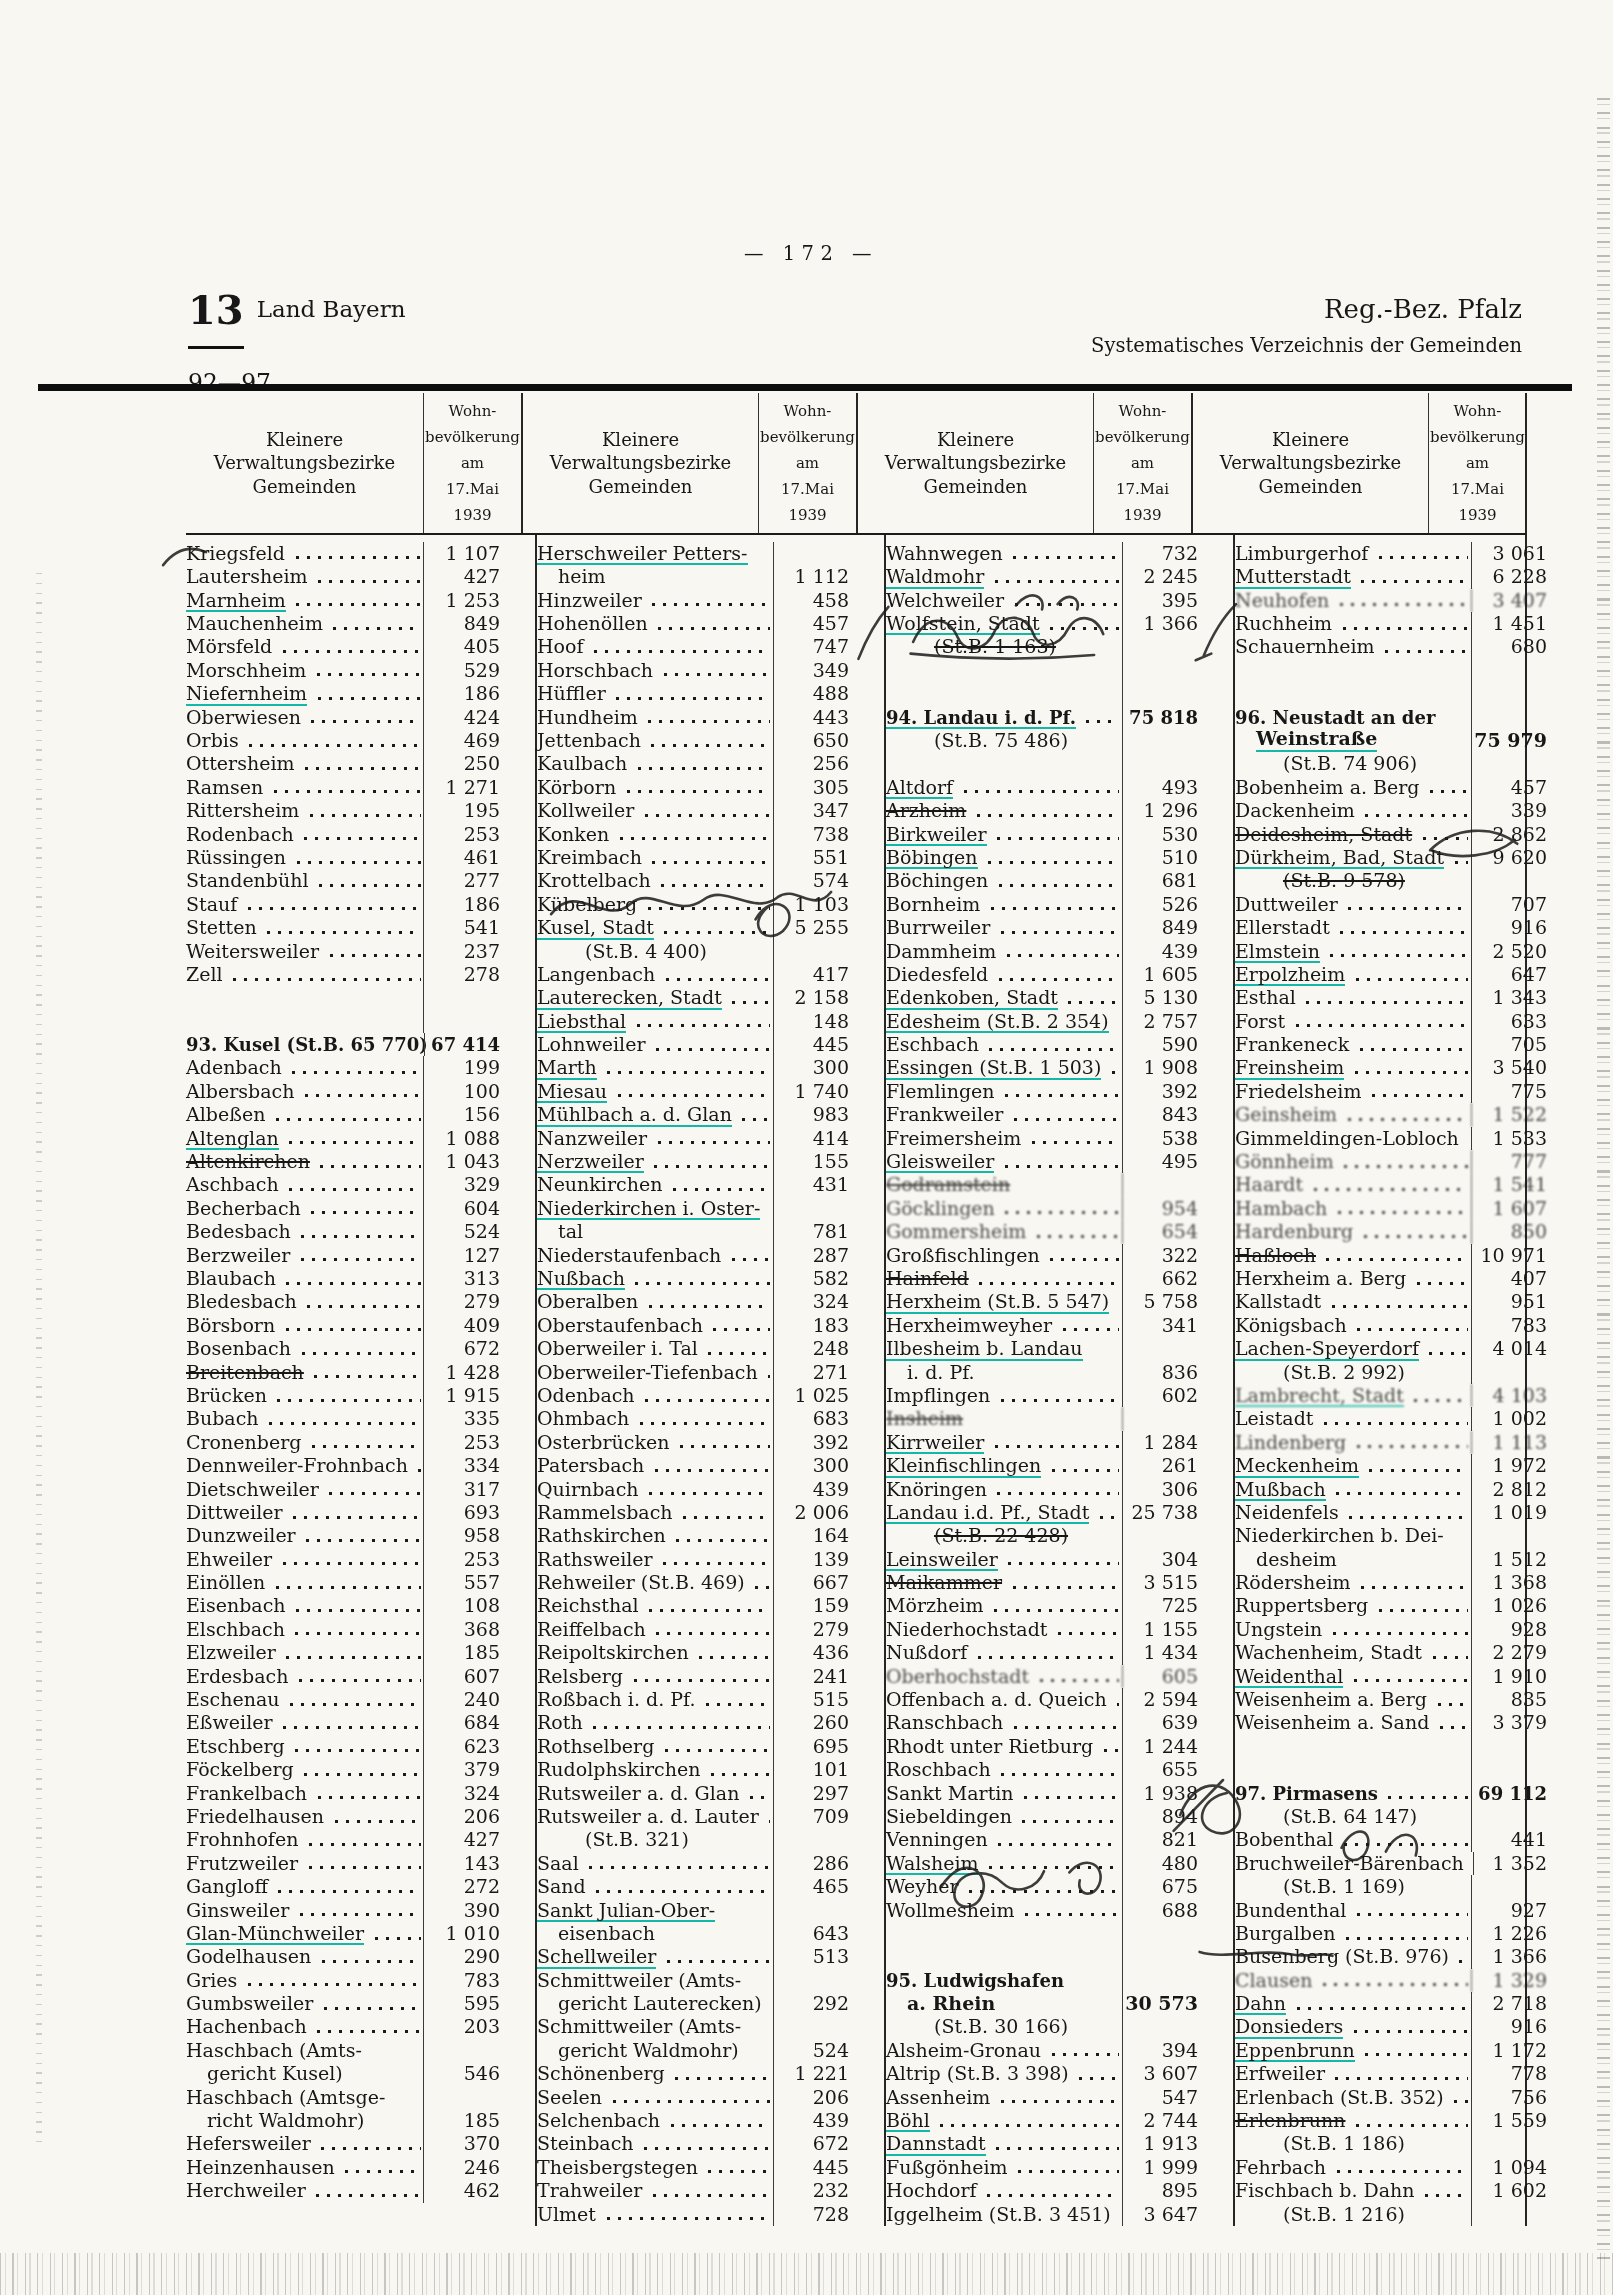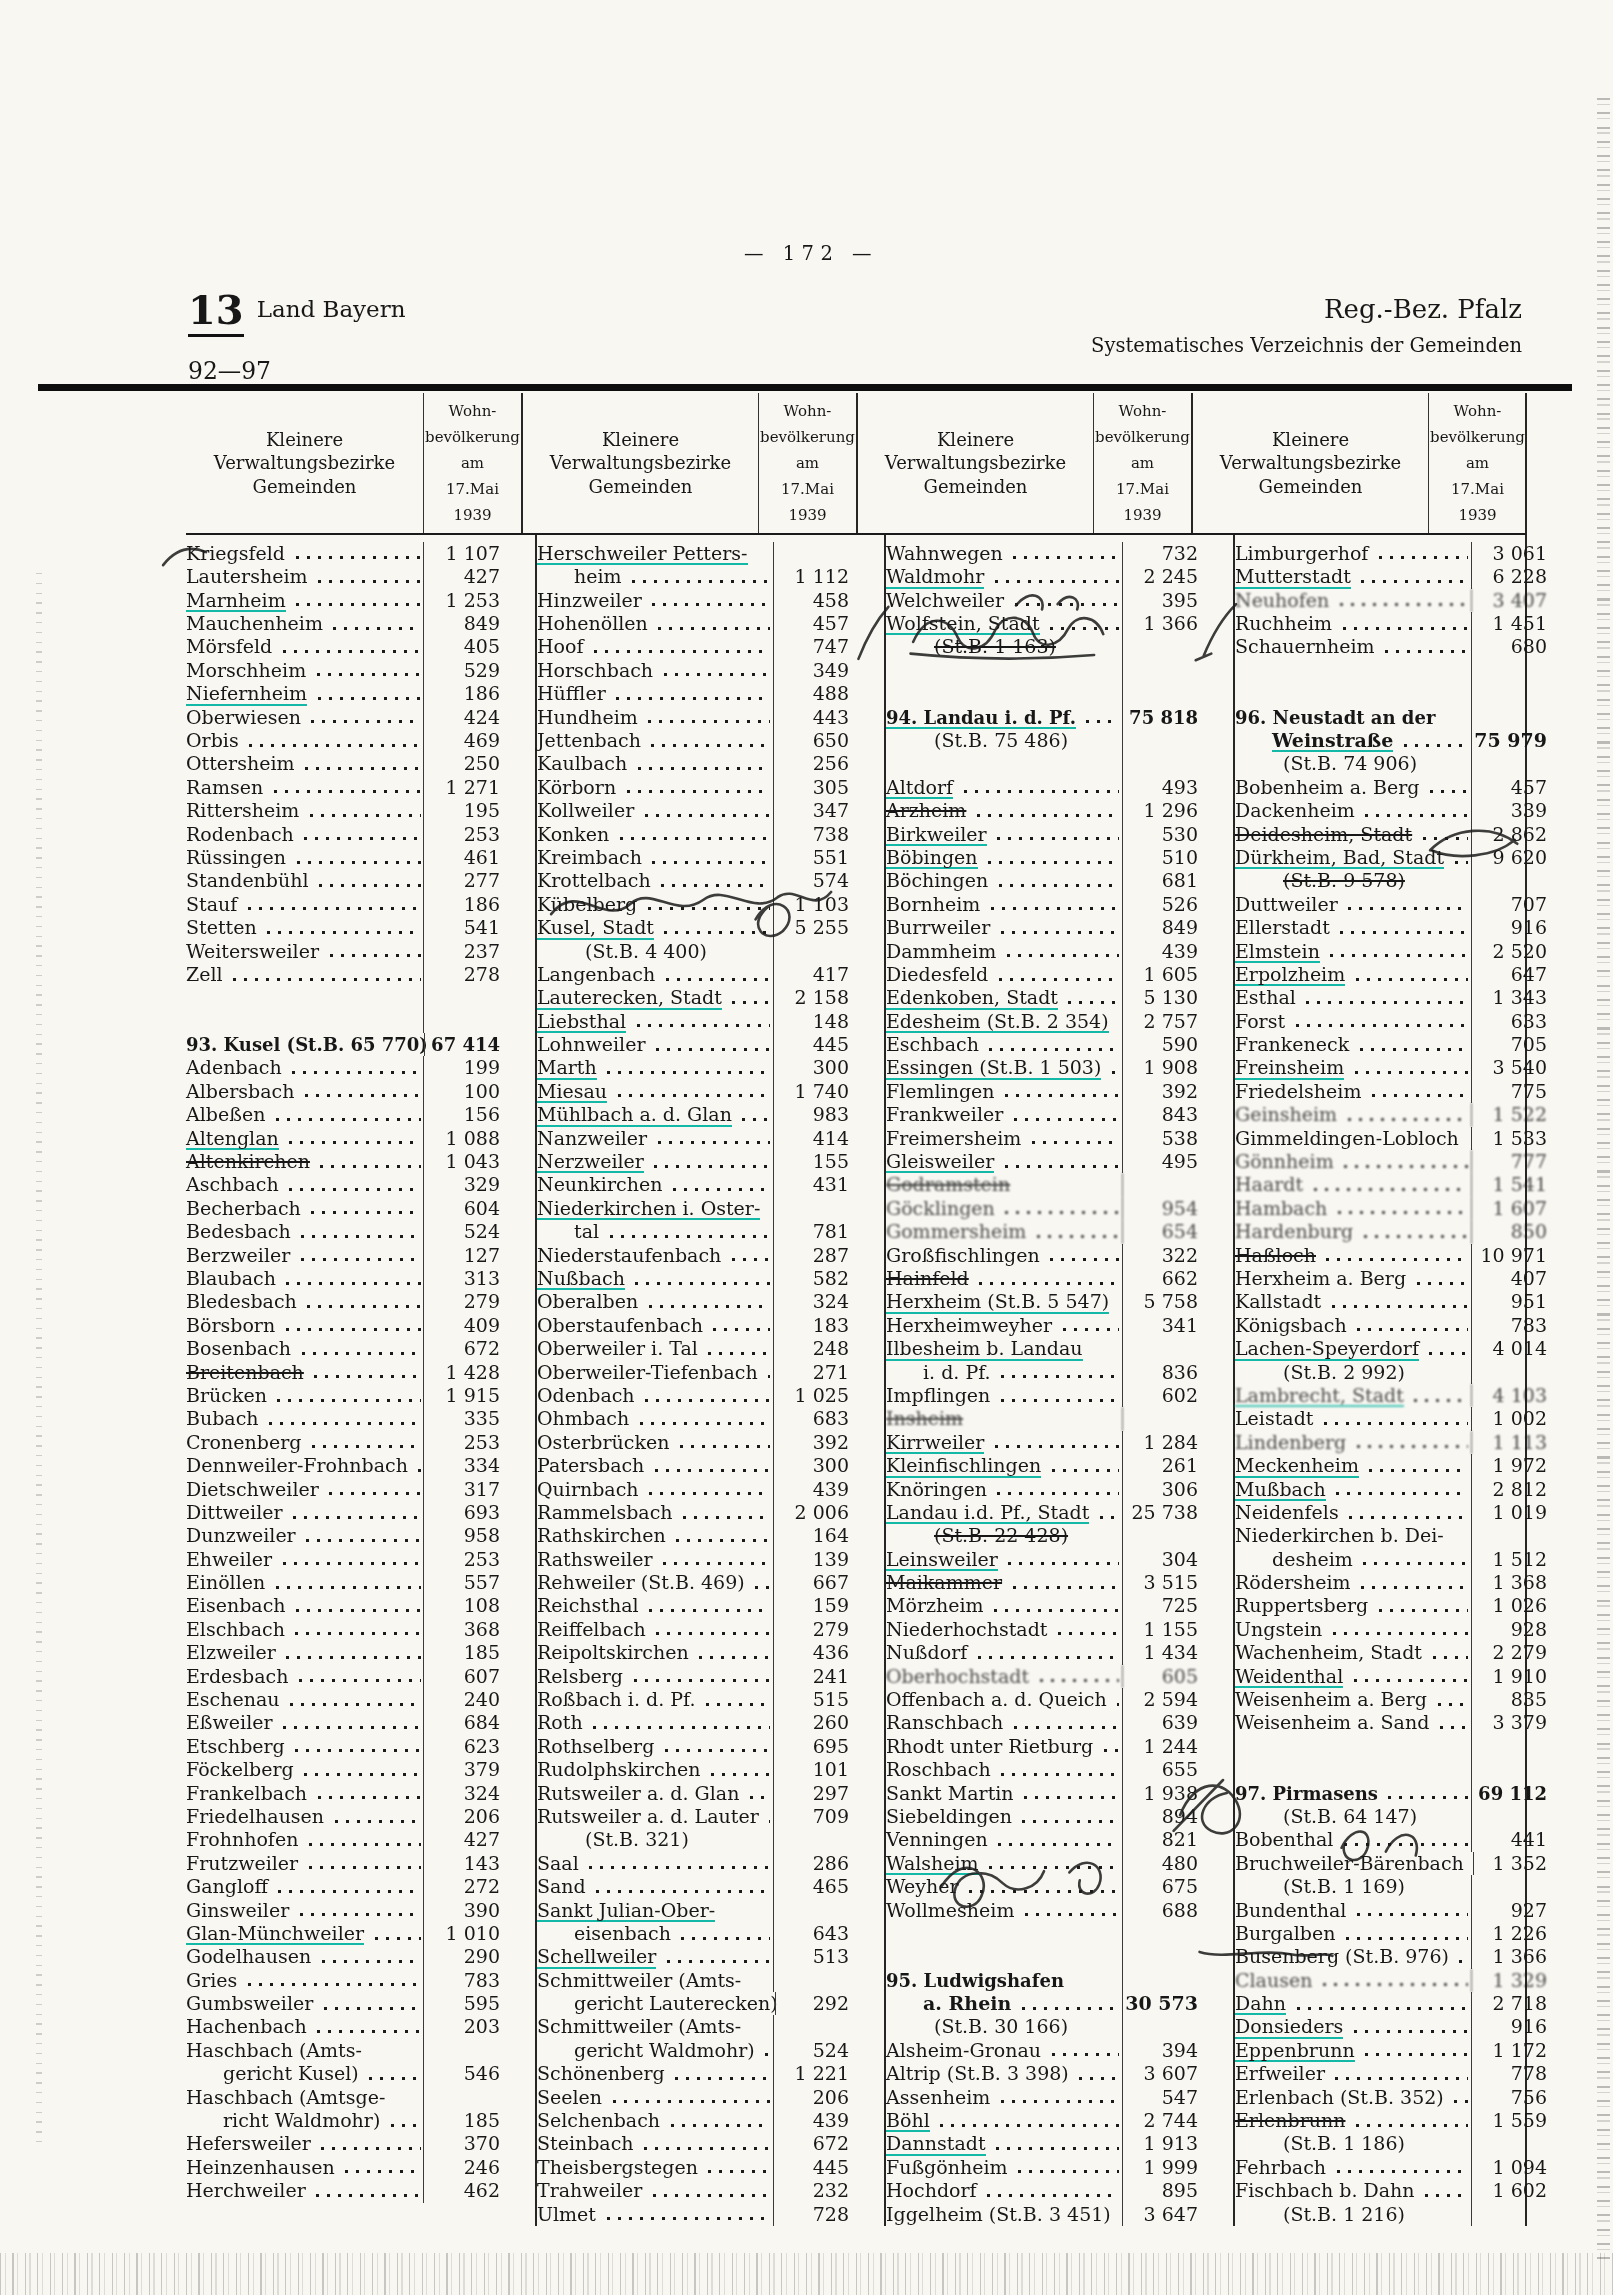--- a/index.html
+++ b/index.html
@@ -1,21 +1,21 @@
 <!DOCTYPE html>
 <html style="font-size:10.4px"><head>
 <meta charset="utf-8">
 <style>
   html,body{margin:0;padding:0;background:#6e6e6e;}
   .page{position:relative;width:1614px;height:2295px;background:#f8f7f2;
         font-family:"DejaVu Serif","Liberation Serif",serif;color:#171717;overflow:hidden;}
   .pagenum{position:absolute;top:242px;left:4px;width:100%;text-align:center;
            font-size:19.5px;letter-spacing:6.5px;}
   .hdr-left{position:absolute;top:290px;left:188px;}
-  .big13{font-size:40px;font-weight:bold;border-bottom:3.3px solid #111;padding-bottom:5px;display:inline-block;line-height:39px;}
+  .big13{font-size:40px;font-weight:bold;border-bottom:3.3px solid #111;padding-bottom:17px;display:inline-block;line-height:39px;}
   .ltitle{font-size:23px;margin-left:13px;vertical-align:top;line-height:39px;display:inline-block;}
   .range{font-size:23.4px;margin-top:19.5px;}
   .hdr-right{position:absolute;top:294px;right:92px;text-align:right;}
   .rtitle{font-size:26px;}
   .rsub{font-size:19.5px;margin-top:10.4px;}
   .rule-heavy{position:absolute;top:384px;left:38px;width:1534px;height:7.2px;background:#0e0e0e;}
   .tablewrap{position:absolute;top:393px;left:186px;width:1341px;}
   .thead{display:flex;border-bottom:2.6px solid #1b1b1b;border-right:2px solid #262626;}
   .thp{display:flex;width:335px;box-sizing:border-box;}
   .thp + .thp{border-left:2px solid #262626;}
@@ -30,21 +30,21 @@
   .row{display:flex;height:23.4px;line-height:23.4px;font-size:19px;}
   .rn{width:238px;box-sizing:border-box;display:flex;overflow:visible;}
   .txt{white-space:nowrap;display:inline-block;}
   .dots{flex:1;margin-left:6.5px;margin-right:2.6px;
         background-image:radial-gradient(circle,#1b1b1b 1.6px,rgba(0,0,0,0) 1.8px);
         background-size:11px 5.2px;background-repeat:repeat-x;background-position:left 0 bottom 4.6px;}
   .rv{width:98px;box-sizing:border-box;border-left:1.3px solid #3a3a3a;text-align:right;
       padding-right:21px;}
   .row.h{font-weight:bold;font-size:18px;}
   .row.fb{font-weight:bold;}
-  .row.c .rn{padding-left:37px;}
+  .row.c .rn{padding-left:21px;align-items:flex-end;}
   .row.nt .rn{padding-left:48px;font-size:19px;}
   .row.fu .txt{border-bottom:2px solid #14b8a6;}
   .row.fs .txt{text-decoration:line-through;text-decoration-thickness:2px;}
   .row.fm{filter:blur(0.9px);opacity:.78;}
   .scribbles{position:absolute;left:0;top:0;pointer-events:none;}
   .noise-right{position:absolute;right:3.9px;top:98px;width:13px;height:2162px;opacity:.45;
     background:repeating-linear-gradient(to bottom,rgba(20,20,20,.6) 0 2px,transparent 2px 5.9px,
       rgba(20,20,20,.35) 5.9px 7.2px,transparent 7.2px 14.3px);}
   .noise-left{position:absolute;left:36px;top:573px;width:5.9px;height:1576px;opacity:.35;
     background:repeating-linear-gradient(to bottom,rgba(30,30,30,.55) 0 1.3px,transparent 1.3px 9.8px);}

